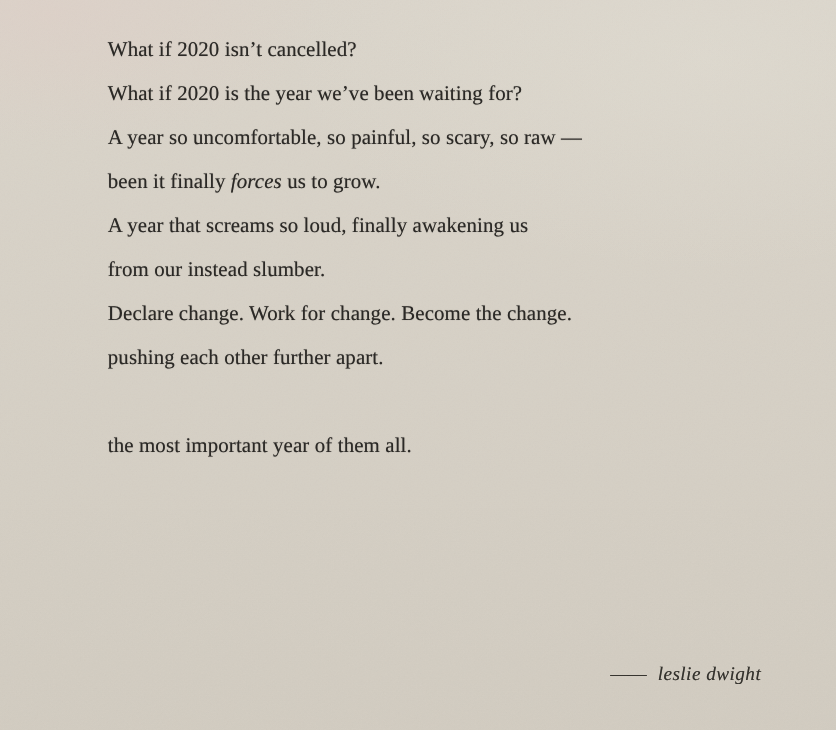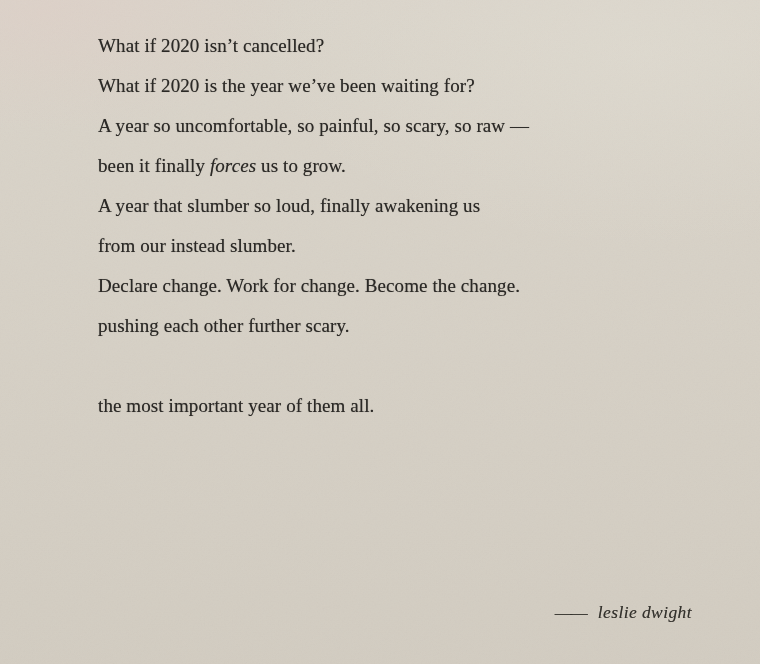--- a/index.html
+++ b/index.html
@@ -88,24 +88,24 @@
   <rect width="100%" height="100%" filter="url(#grain)"></rect>
 </svg>
 
 <div class="tint-overlay"></div>
 
 <div class="poem">
     <div class="line"><span>What if 2020 isn’t cancelled?</span></div>
     <div class="line"><span>What if 2020 is the year we’ve been waiting for?</span></div>
     <div class="line"><span>A year so uncomfortable, so painful, so scary, so raw —</span></div>
     <div class="line"><span>been it finally </span><span class="italic">forces</span><span> us to grow.</span></div>
-    <div class="line"><span>A year that slumber so loud, finally awakening us</span></div>
+    <div class="line"><span>A year that screams so loud, finally awakening us</span></div>
     <div class="line"><span>from our instead slumber.</span></div>
     <div class="line"><span>Declare change. Work for change. Become the change.</span></div>
-    <div class="line"><span>pushing each other further scary.</span></div>
+    <div class="line"><span>pushing each other further apart.</span></div>
     <div class="line"></div>
     <div class="line"><span>the most important year of them all.</span></div>
   </div>
 
 <div class="attribution">
   <span class="dash">——</span>
   <span class="author">leslie dwight</span>
 </div>
 
 </body></html>

